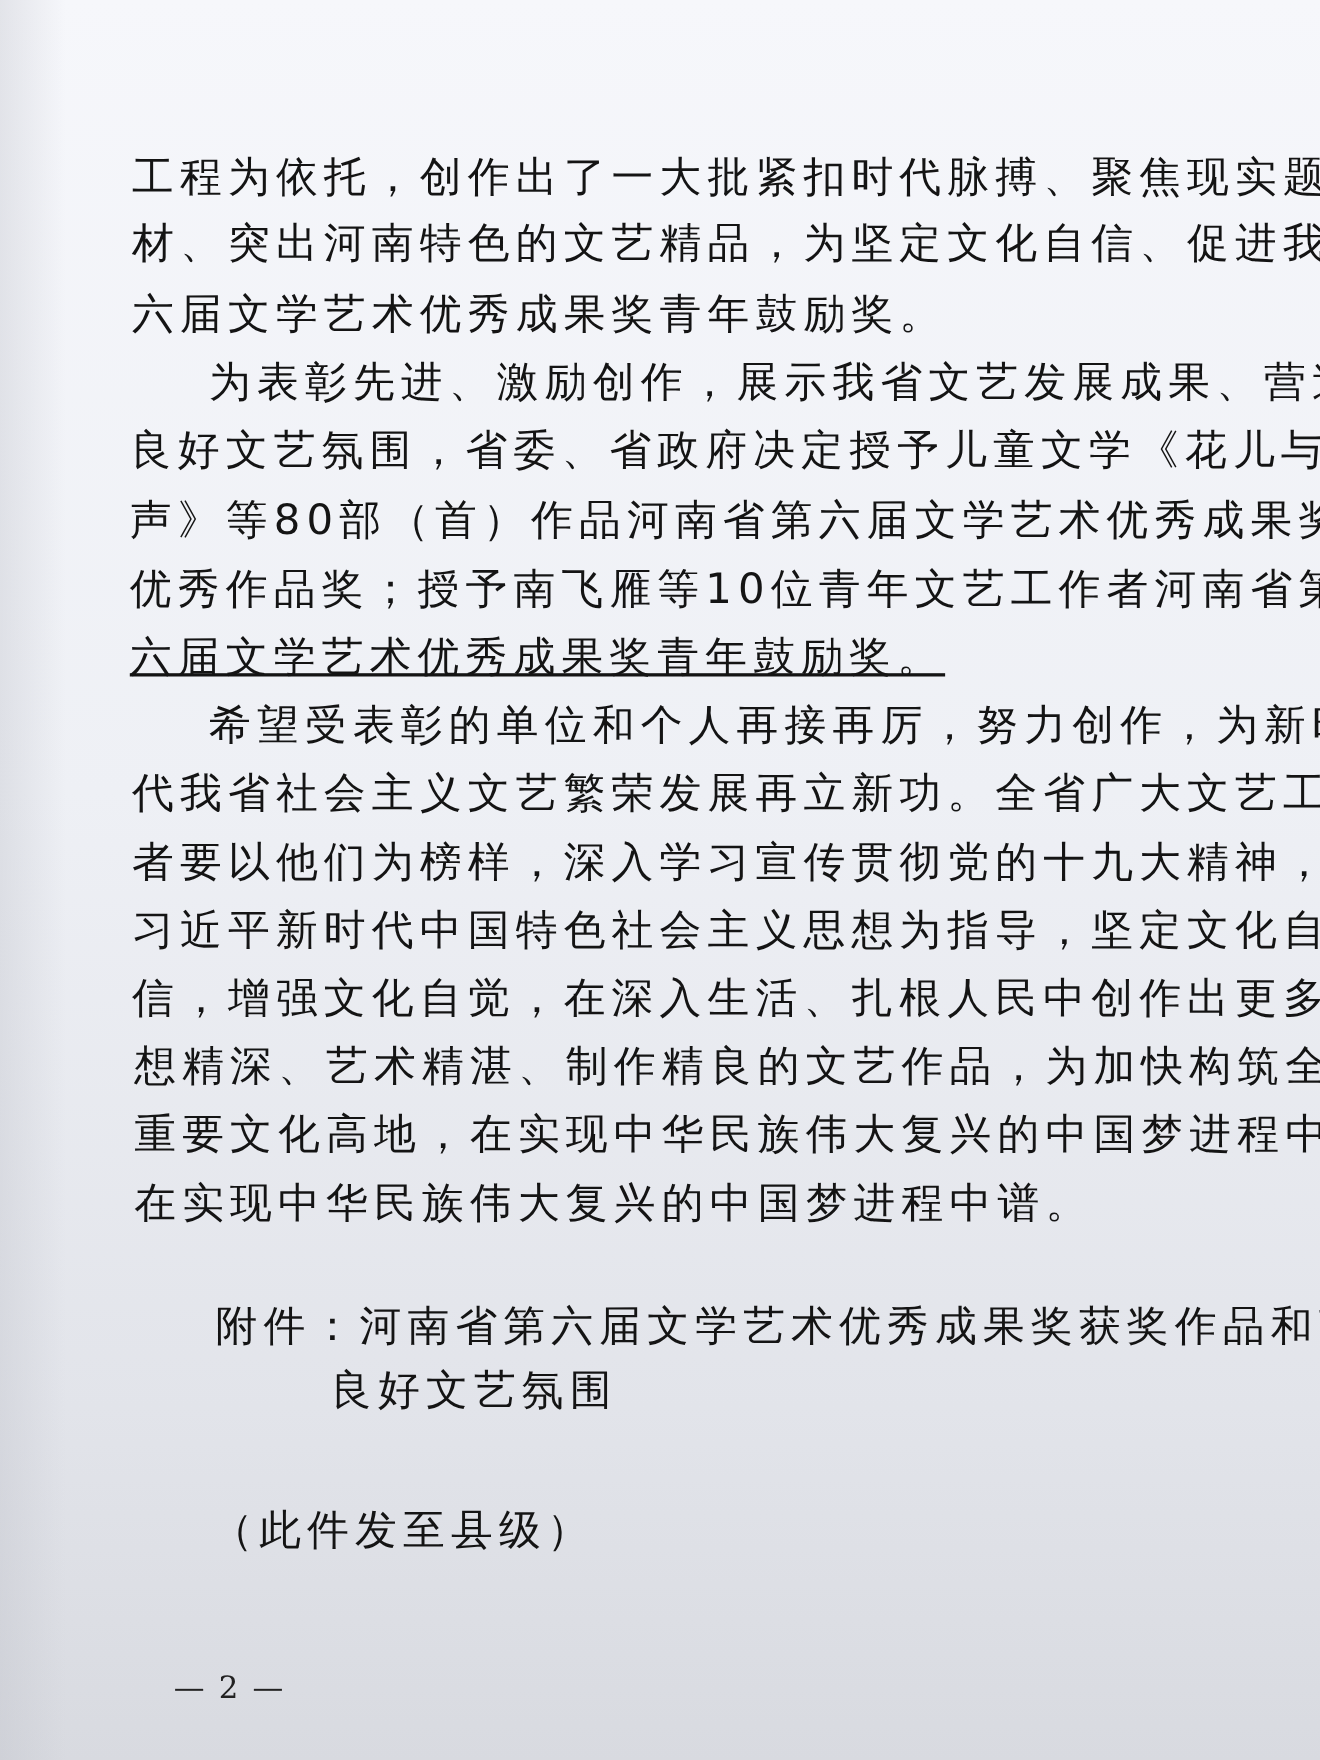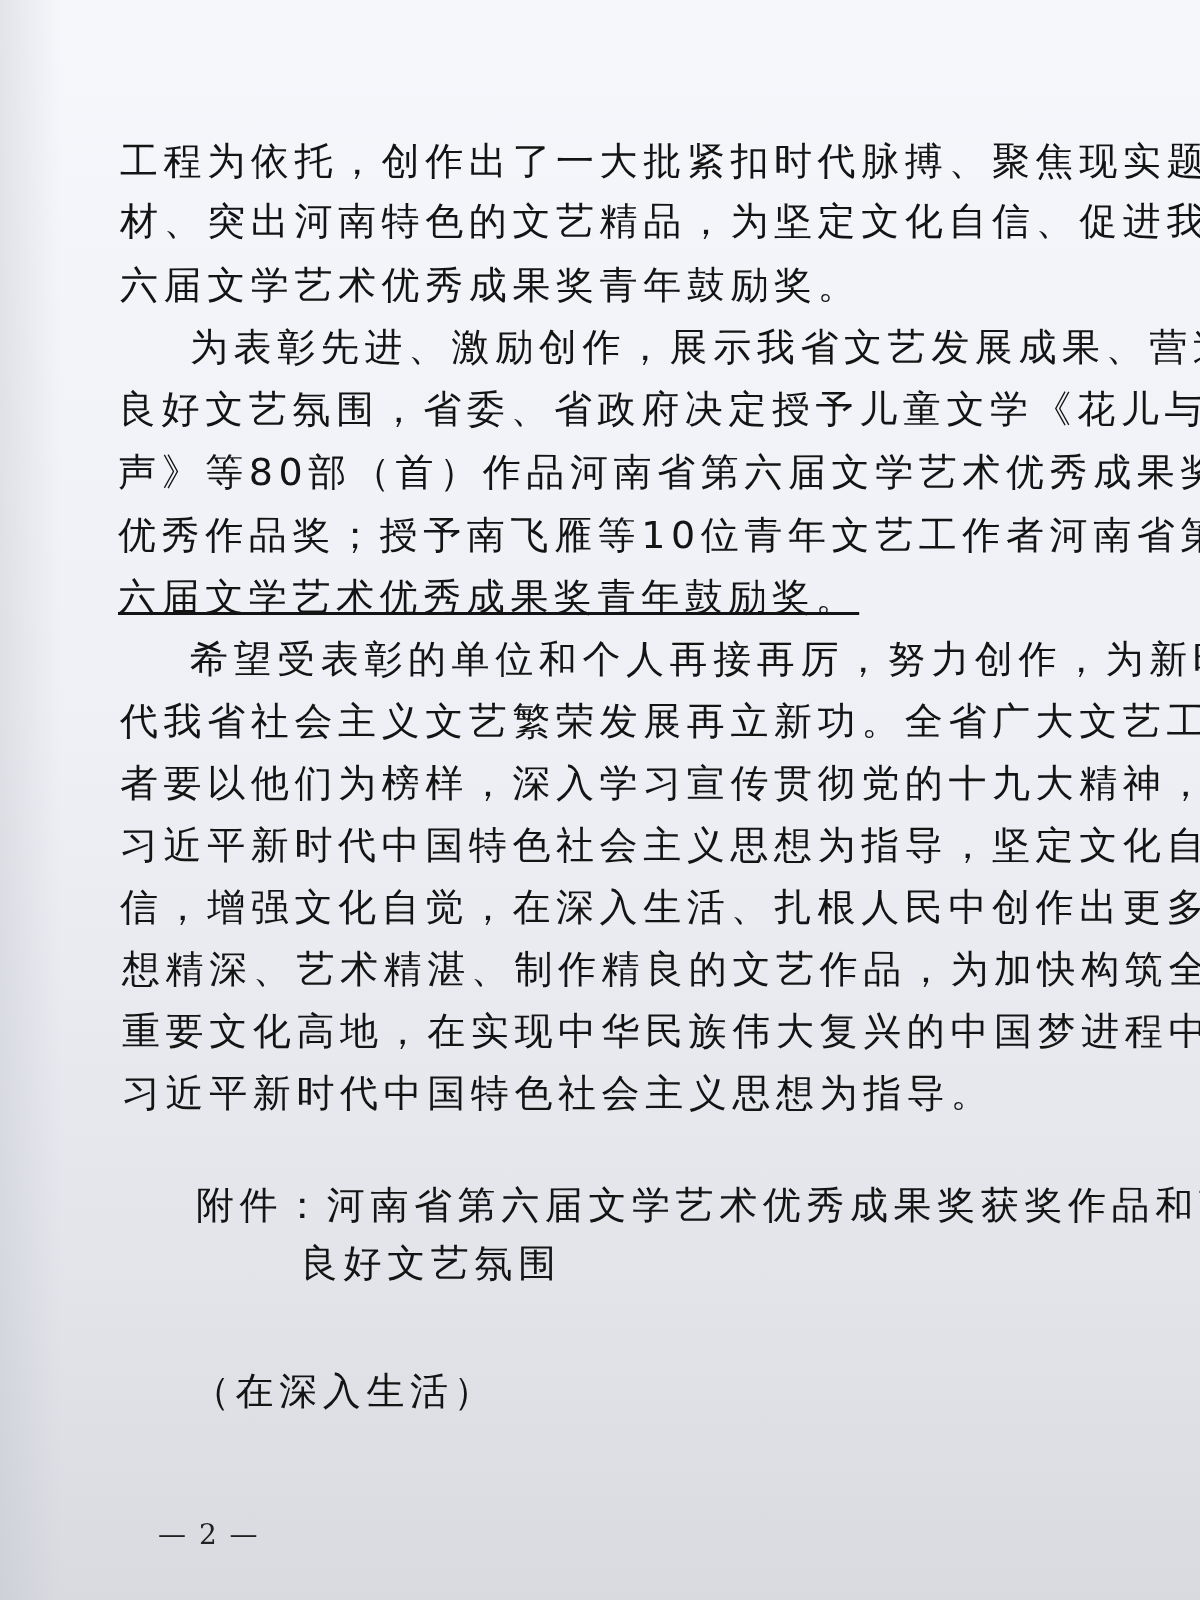--- a/index.html
+++ b/index.html
@@ -65,24 +65,24 @@
   </div>
 
   <div>
     <div class="line" style="left:190px; top:636px;">希望受表彰的单位和个人再接再厉，努力创作，为新时</div>
     <div class="line" style="left:120px; top:698px;">代我省社会主义文艺繁荣发展再立新功。全省广大文艺工作</div>
     <div class="line" style="left:120px; top:760px;">者要以他们为榜样，深入学习宣传贯彻党的十九大精神，以</div>
     <div class="line" style="left:120px; top:822px;">习近平新时代中国特色社会主义思想为指导，坚定文化自</div>
     <div class="line" style="left:120px; top:884px;">信，增强文化自觉，在深入生活、扎根人民中创作出更多思</div>
     <div class="line" style="left:122px; top:946px;">想精深、艺术精湛、制作精良的文艺作品，为加快构筑全国</div>
     <div class="line" style="left:122px; top:1008px;">重要文化高地，在实现中华民族伟大复兴的中国梦进程中谱</div>
-    <div class="line" style="left:122px; top:1070px;">习近平新时代中国特色社会主义思想为指导。</div>
+    <div class="line" style="left:122px; top:1070px;">在实现中华民族伟大复兴的中国梦进程中谱。</div>
   </div>
 
   <div>
     <div class="line" style="left:196px; top:1182px;">附件：河南省第六届文学艺术优秀成果奖获奖作品和获</div>
     <div class="line" style="left:300px; top:1240px;">良好文艺氛围</div>
   </div>
 
-  <div class="line" style="left:192px; top:1368px;">（在深入生活）</div>
+  <div class="line" style="left:192px; top:1368px;">（此件发至县级）</div>
 
   <div class="footer-page">— 2 —</div>
 </div>
 
 </body></html>

